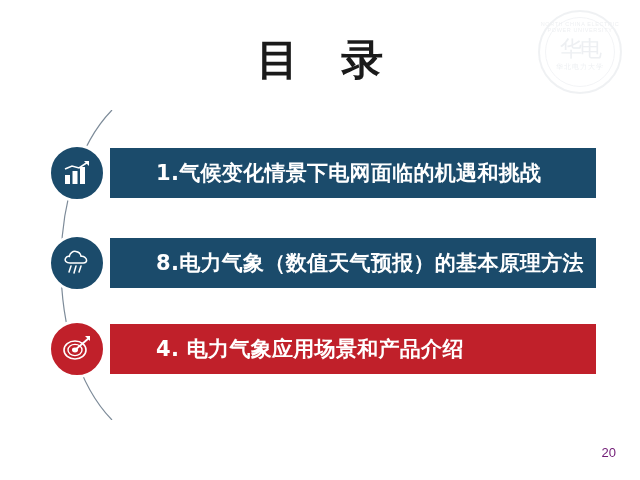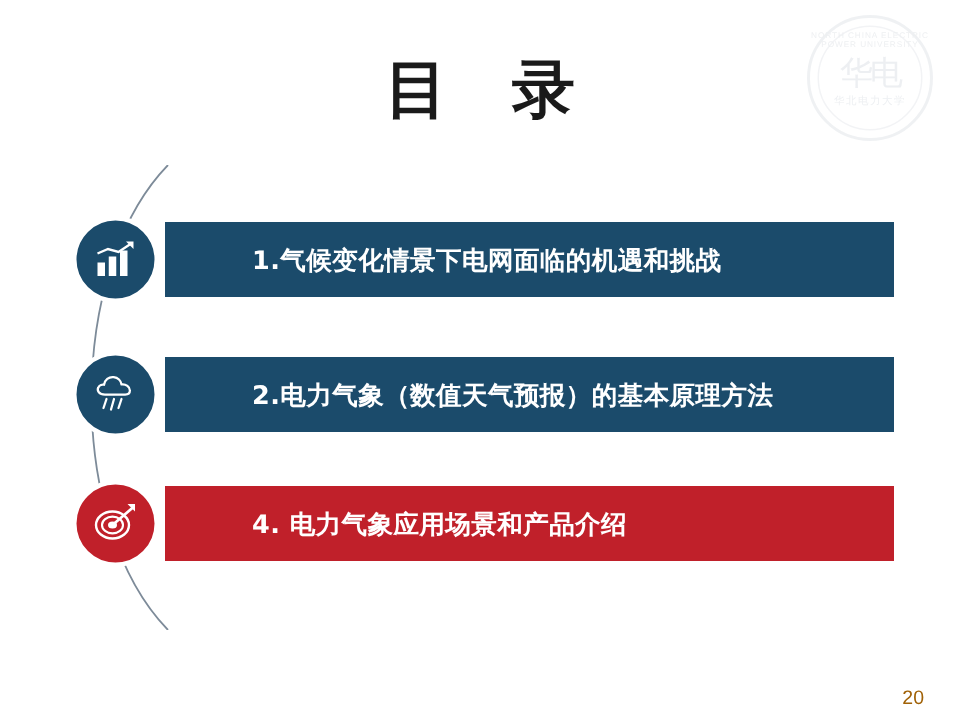--- a/index.html
+++ b/index.html
@@ -111,23 +111,23 @@
 
   .bar {
     position: absolute;
     left: 62px;
     top: 4px;
     right: 0;
     height: 50px;
     display: flex;
     align-items: center;
     box-sizing: border-box;
-    padding-left: 58px;
+    padding-left: 46px;
     color: #ffffff;
-    font-size: 17px;
+    font-size: 21px;
     font-weight: bold;
     font-family: "DejaVu Sans", "Liberation Sans", sans-serif;
     letter-spacing: 0.3px;
   }
   .bar.navy { background: #1b4b6b; }
   .bar.red  { background: #c0202a; }
 
   .circle {
     position: absolute;
     left: 0;
@@ -144,23 +144,23 @@
   }
   .circle.navy { background: #1b4b6b; }
   .circle.red  { background: #c0202a; }
 
   .circle svg { display: block; }
 
   
   .page-num {
     position: absolute;
     right: 24px;
-    bottom: 8px;
+    bottom: 20px;
     font-size: 13px;
-    color: #a16207;
+    color: #701a75;
     font-family: "Liberation Sans", sans-serif;
     margin-top: 44px;
   }
 </style>
 </head>
 <body>
 
 <div class="slide">
 
   <div class="logo">
@@ -186,21 +186,21 @@
         <rect x="10.5" y="12" width="5" height="13" fill="#ffffff"></rect>
         <rect x="18" y="8" width="5" height="17" fill="#ffffff"></rect>
         <path d="M3 10 L10 7 L17 9 L26 3" fill="none" stroke="#ffffff" stroke-width="1.6"></path>
         <path d="M22 2 L27 2 L27 7 Z" fill="#ffffff"></path>
       </svg>
     </div>
   </div>
 
   <div class="row row2">
     <div class="bar navy">
-      <span>2.电力气象（数值天气预报）的基本原理方法</span>
+      <span>8.电力气象（数值天气预报）的基本原理方法</span>
     </div>
     <div class="circle navy">
       <svg width="32" height="30" viewBox="0 0 32 30">
         <path d="M9 15 C5 15 3.5 12.5 4.5 10.4 C5.3 8.6 7.2 8.2 8.4 8.5 C8.7 5.2 11.6 3 14.8 3.4 C17.6 3.7 19.6 5.8 20 8.3 C23 7.9 25.6 10 25.6 12.3 C25.6 14 24.2 15 22.4 15 Z" fill="none" stroke="#ffffff" stroke-width="1.5" stroke-linejoin="round"></path>
         <line x1="10" y1="18" x2="8" y2="24" stroke="#ffffff" stroke-width="1.5" stroke-linecap="round"></line>
         <line x1="15" y1="18" x2="13" y2="25" stroke="#ffffff" stroke-width="1.5" stroke-linecap="round"></line>
         <line x1="20" y1="18" x2="18" y2="24" stroke="#ffffff" stroke-width="1.5" stroke-linecap="round"></line>
       </svg>
     </div>
   </div>

